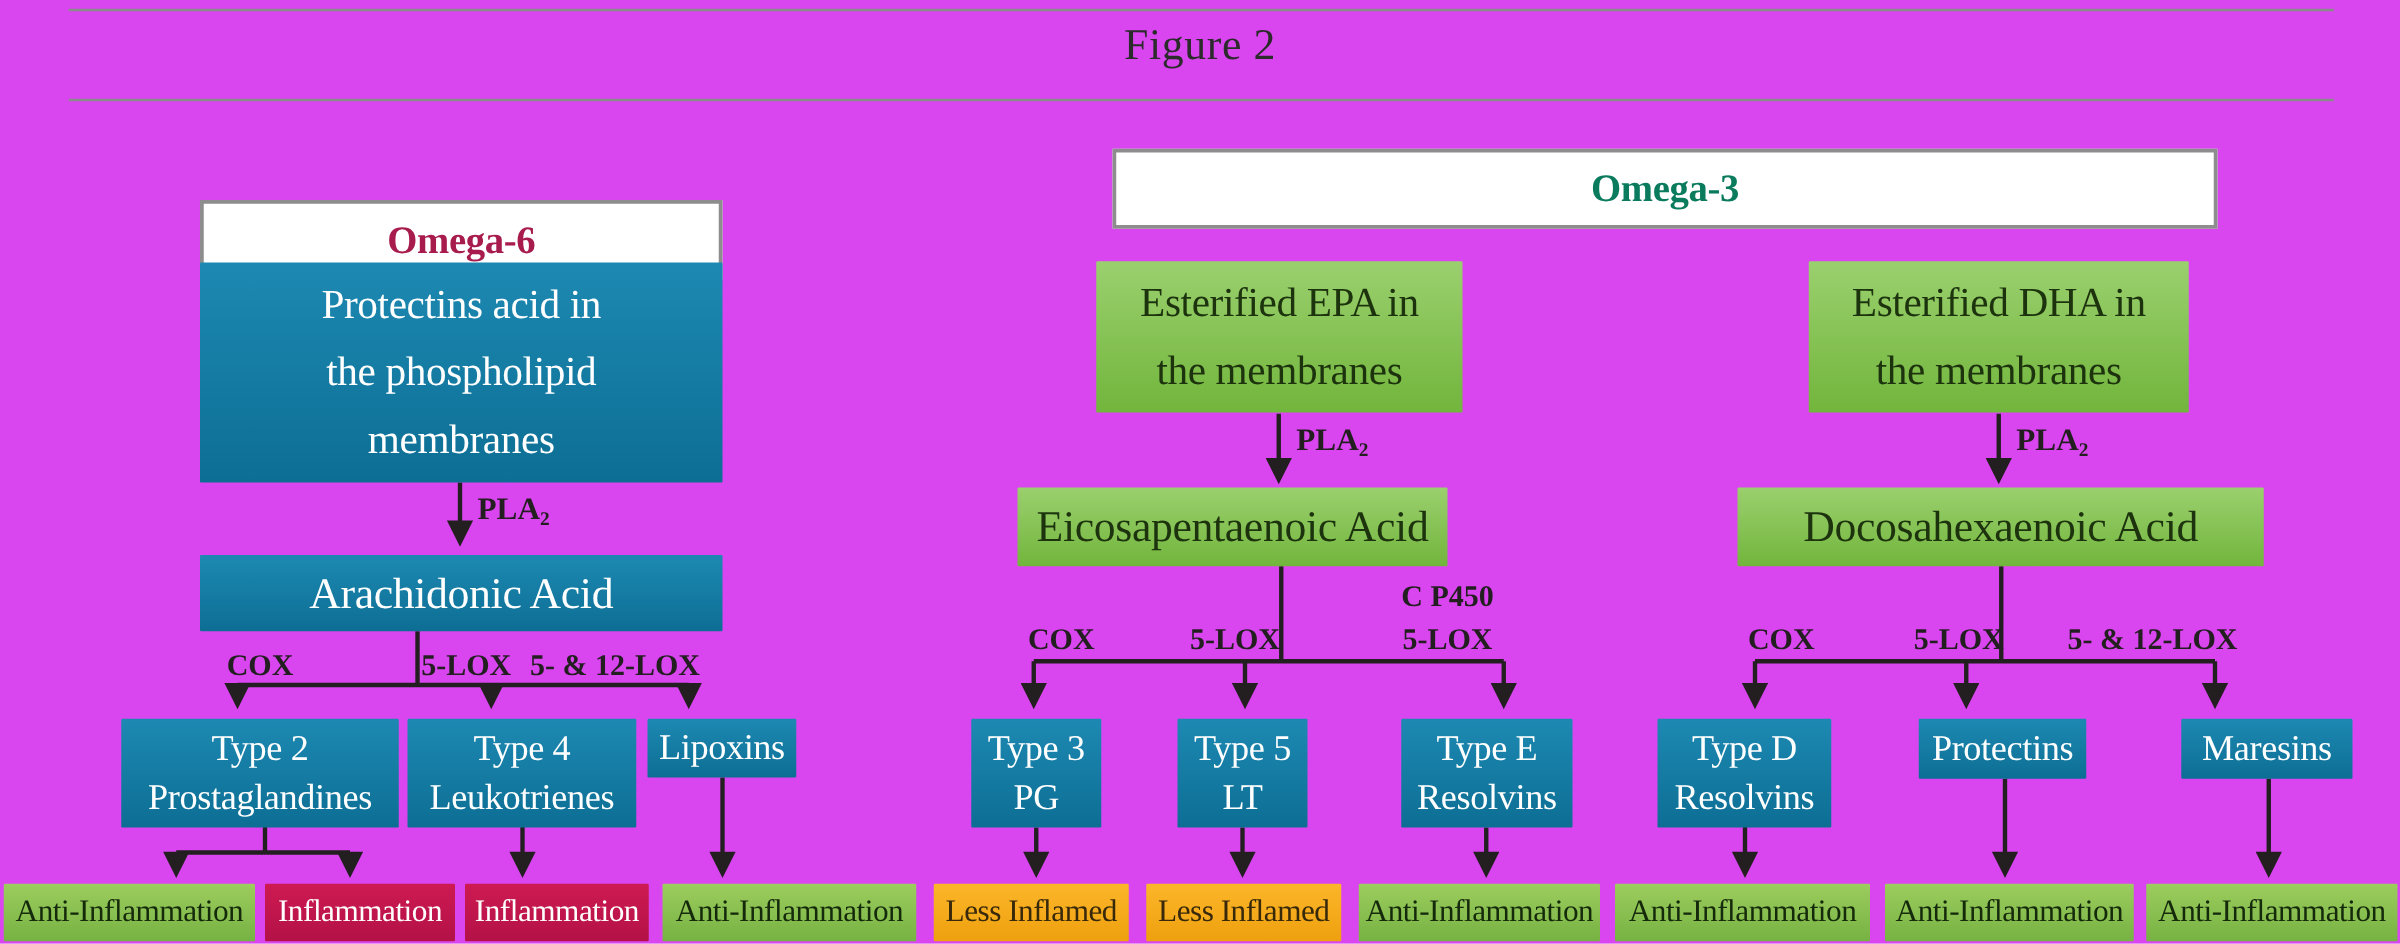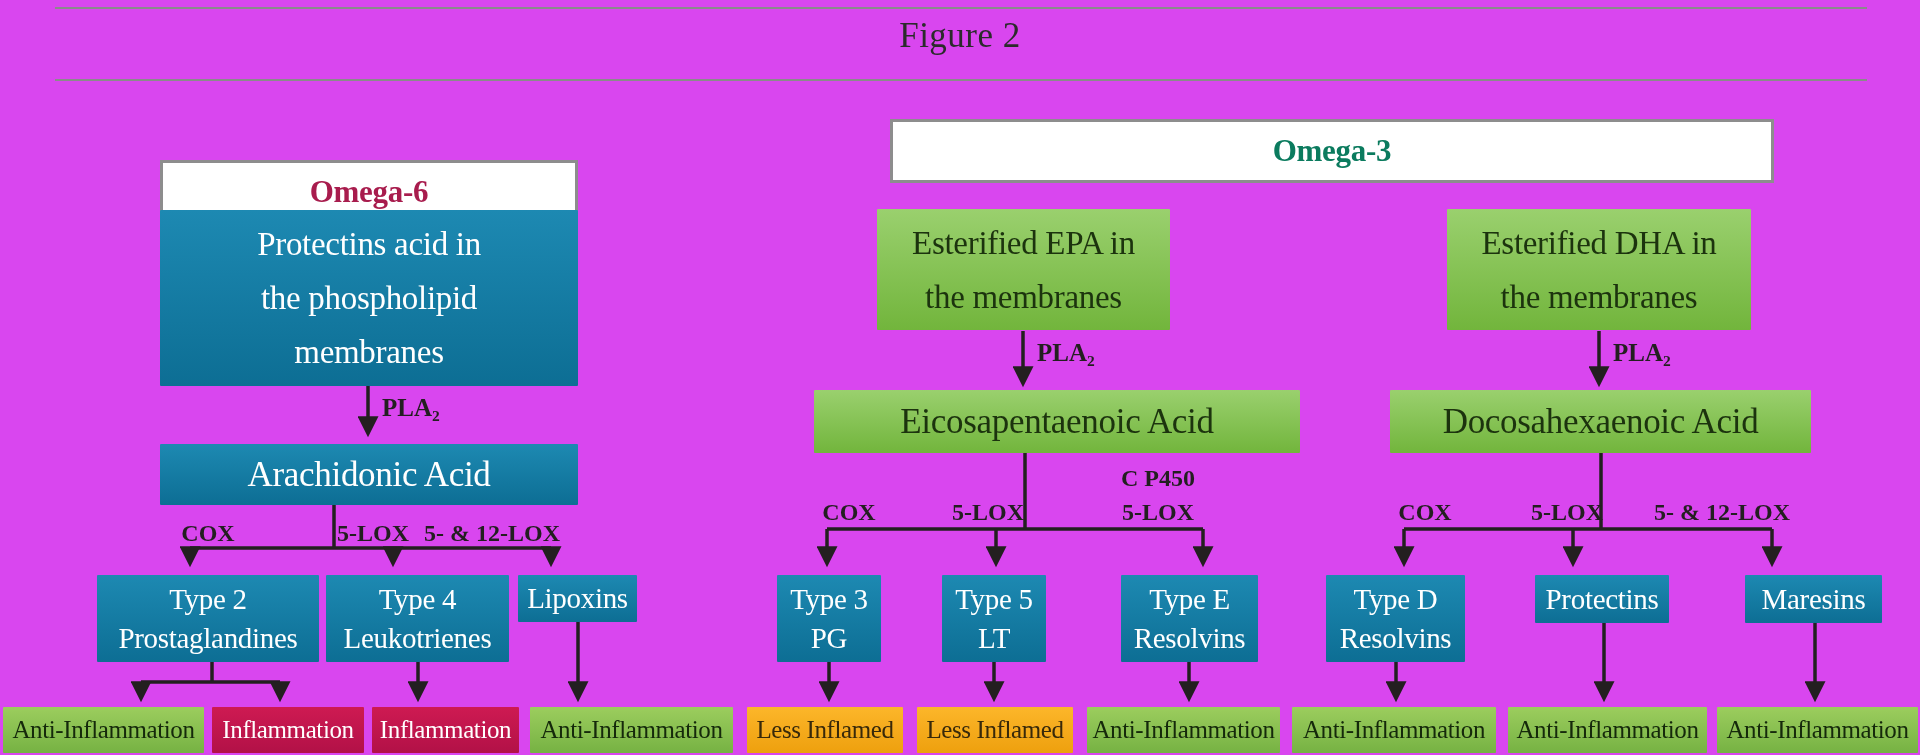--- a/index.html
+++ b/index.html
@@ -125,21 +125,21 @@
 
   <div class="box green t-membrane" style="left:877px;top:209px;width:293px;height:121px;">
     <div>Esterified EPA in</div>
     <div>the membranes</div>
   </div>
 
   <div class="pla" style="left:1037px;top:339px;">
     <span>PLA</span><sub>2</sub>
   </div>
 
-  <div class="box green t-acid" style="left:814px;top:390px;width:486px;height:63px;">
+  <div class="box green t-acid" style="left:814px;top:390px;width:344px;height:63px;">
     <span>Eicosapentaenoic Acid</span>
   </div>
 
   <div class="lbl" style="left:849px;top:495px;">COX</div>
   <div class="lbl" style="left:988px;top:495px;">5-LOX</div>
   <div class="lbl" style="left:1158px;top:461px;">
     <div>C P450</div>
     <div>5-LOX</div>
   </div>
 

